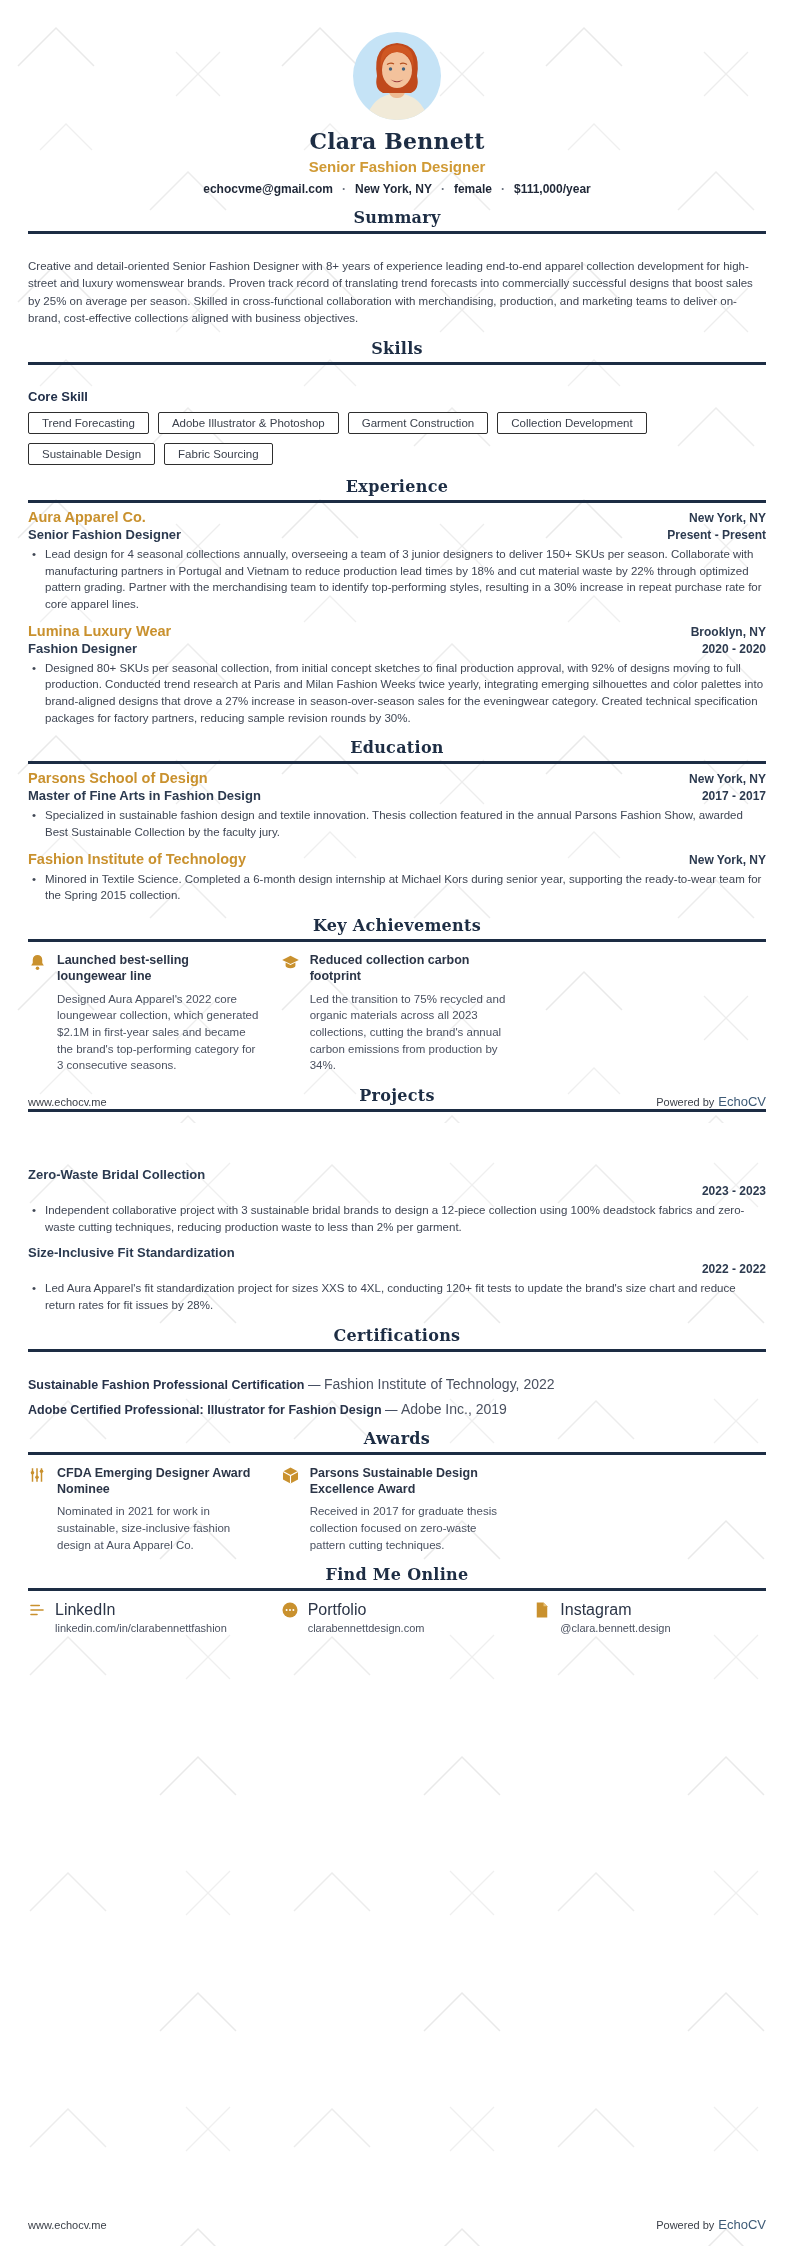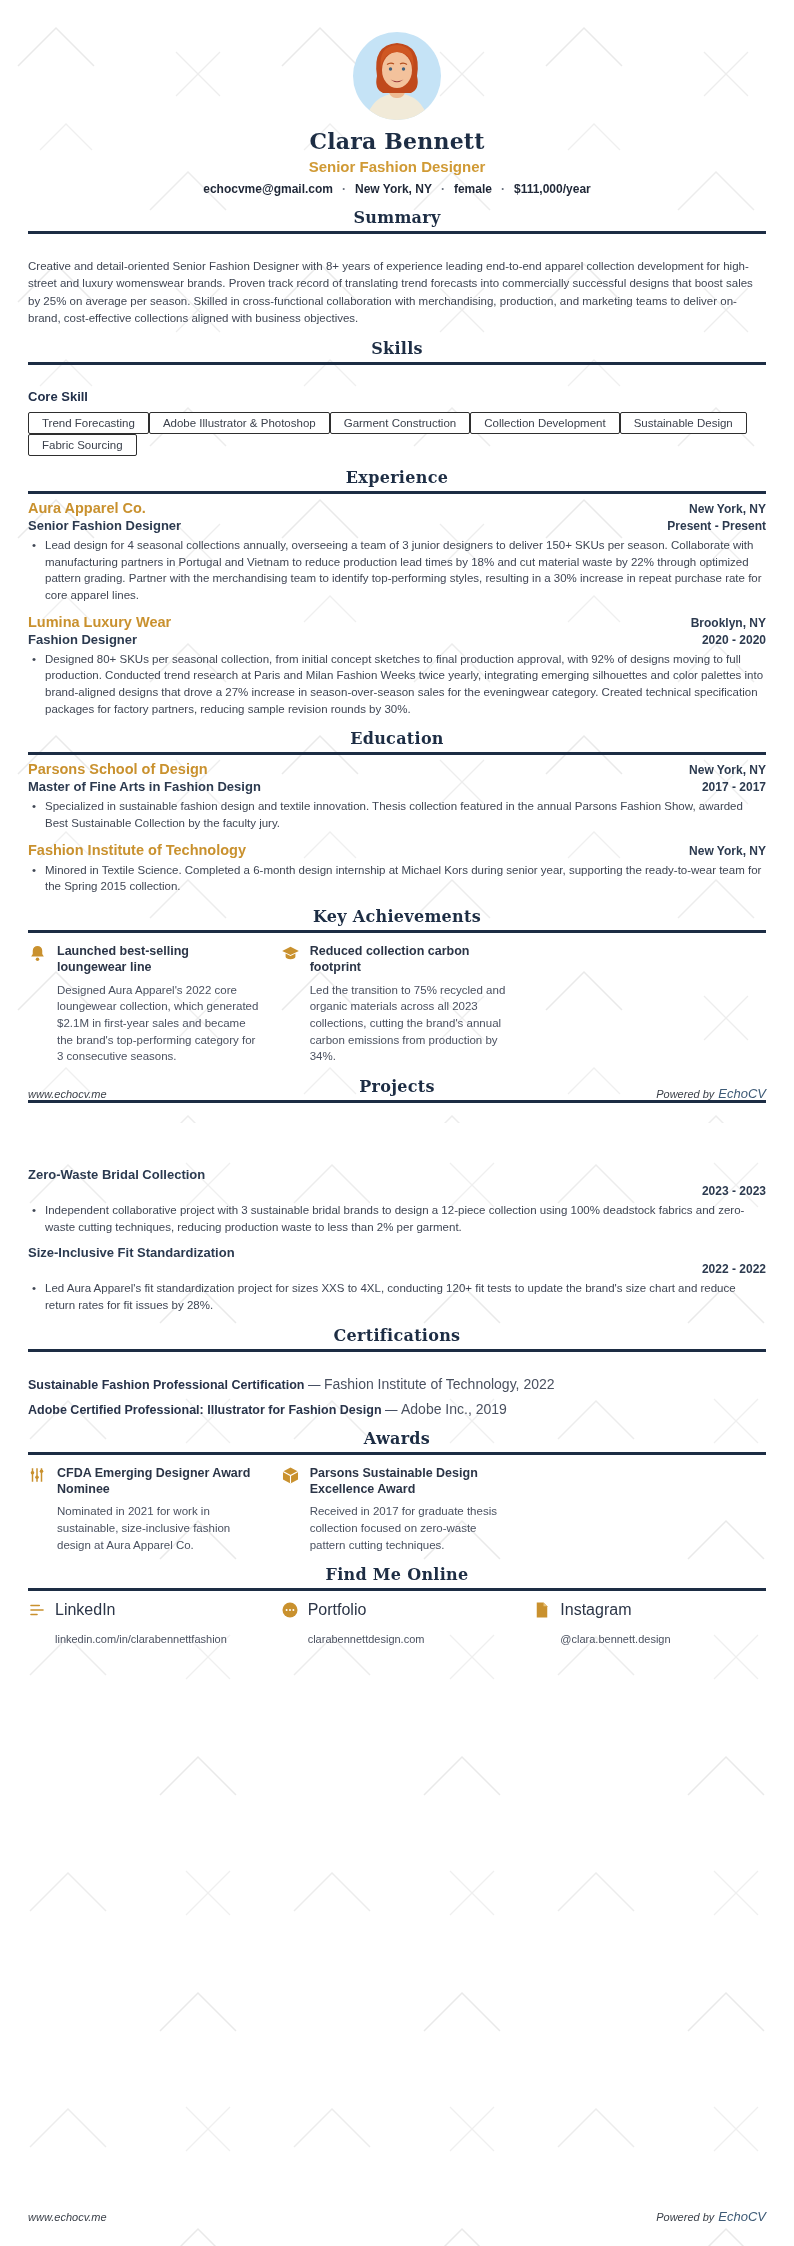--- a/index.html
+++ b/index.html
@@ -42,21 +42,21 @@
   .sec-title {
     text-align:center;
     font-family:"DejaVu Serif","Liberation Serif",serif;
     font-size:16px; font-weight:700; color:#1d2d44; letter-spacing:.3px;
   }
   .rule { border-bottom:3px solid #1d2d44; margin-top:4px; }
   .sec-body { margin-top:24px; }
   .para { font-size:11.5px; line-height:1.5; color:#3f4654; }
   
   .group-label { font-size:13px; font-weight:600; color:#22304a; margin-bottom:8px; }
-  .tags { display:flex; flex-wrap:wrap; }
+  .tags { display:flex; flex-wrap:wrap; gap:9px; }
   .tag {
     border:1px solid #2e2e2e; border-radius:2px;
     padding:4px 13px; font-size:11.5px; color:#3b414c; background:#fff;
   }
   
   .xp { margin-top:6px; margin-bottom:10px; }
   .xrow { display:flex; justify-content:space-between; align-items:baseline; }
   .company { font-size:14.5px; font-weight:600; color:#c9912e; }
   .org-right { font-size:12px; font-weight:600; color:#2c3a4f; }
   .role { font-size:13px; font-weight:600; color:#2c3a4f; margin-top:2px; }
@@ -77,26 +77,26 @@
   .proj-name { font-size:13px; font-weight:600; color:#2b3a50; }
   .proj-dates { text-align:right; font-size:12px; font-weight:600; color:#2c3a4f; margin-top:2px; }
   
   .cert { margin:9px 0; font-size:12.5px; }
   .cert-name { font-weight:600; color:#28334a; }
   .cert-issuer { font-size:14px; color:#4a5160; }
   .cert-issuer::before { content:" — "; color:#28334a; font-size:12.5px; }
   
   .online-item { display:flex; gap:9px; }
   .ol-label { font-size:16px; color:#2b3547; }
-  .ol-url { font-size:11px; color:#4a5160; margin-top:14px; }
+  .ol-url { font-size:11px; color:#4a5160; margin-top:3px; }
   
   .pfooter {
-    position:absolute; left:28px; right:28px; bottom:22px;
+    position:absolute; left:28px; right:28px; bottom:14px;
     display:flex; justify-content:space-between; align-items:baseline;
-    font-size:11px; color:#3b4049;font-style:italic;
+    font-size:11px; color:#3b4049;
   }
   .powered { display:flex; align-items:baseline; gap:4px; }
   .brand { font-size:13px; color:#3d5a76; }
   a.plain { text-decoration:none; color:inherit; }
 </style>
 </head>
 <body>
 
 <div class="page">
   <svg class="bgpattern" width="794" height="1123">

